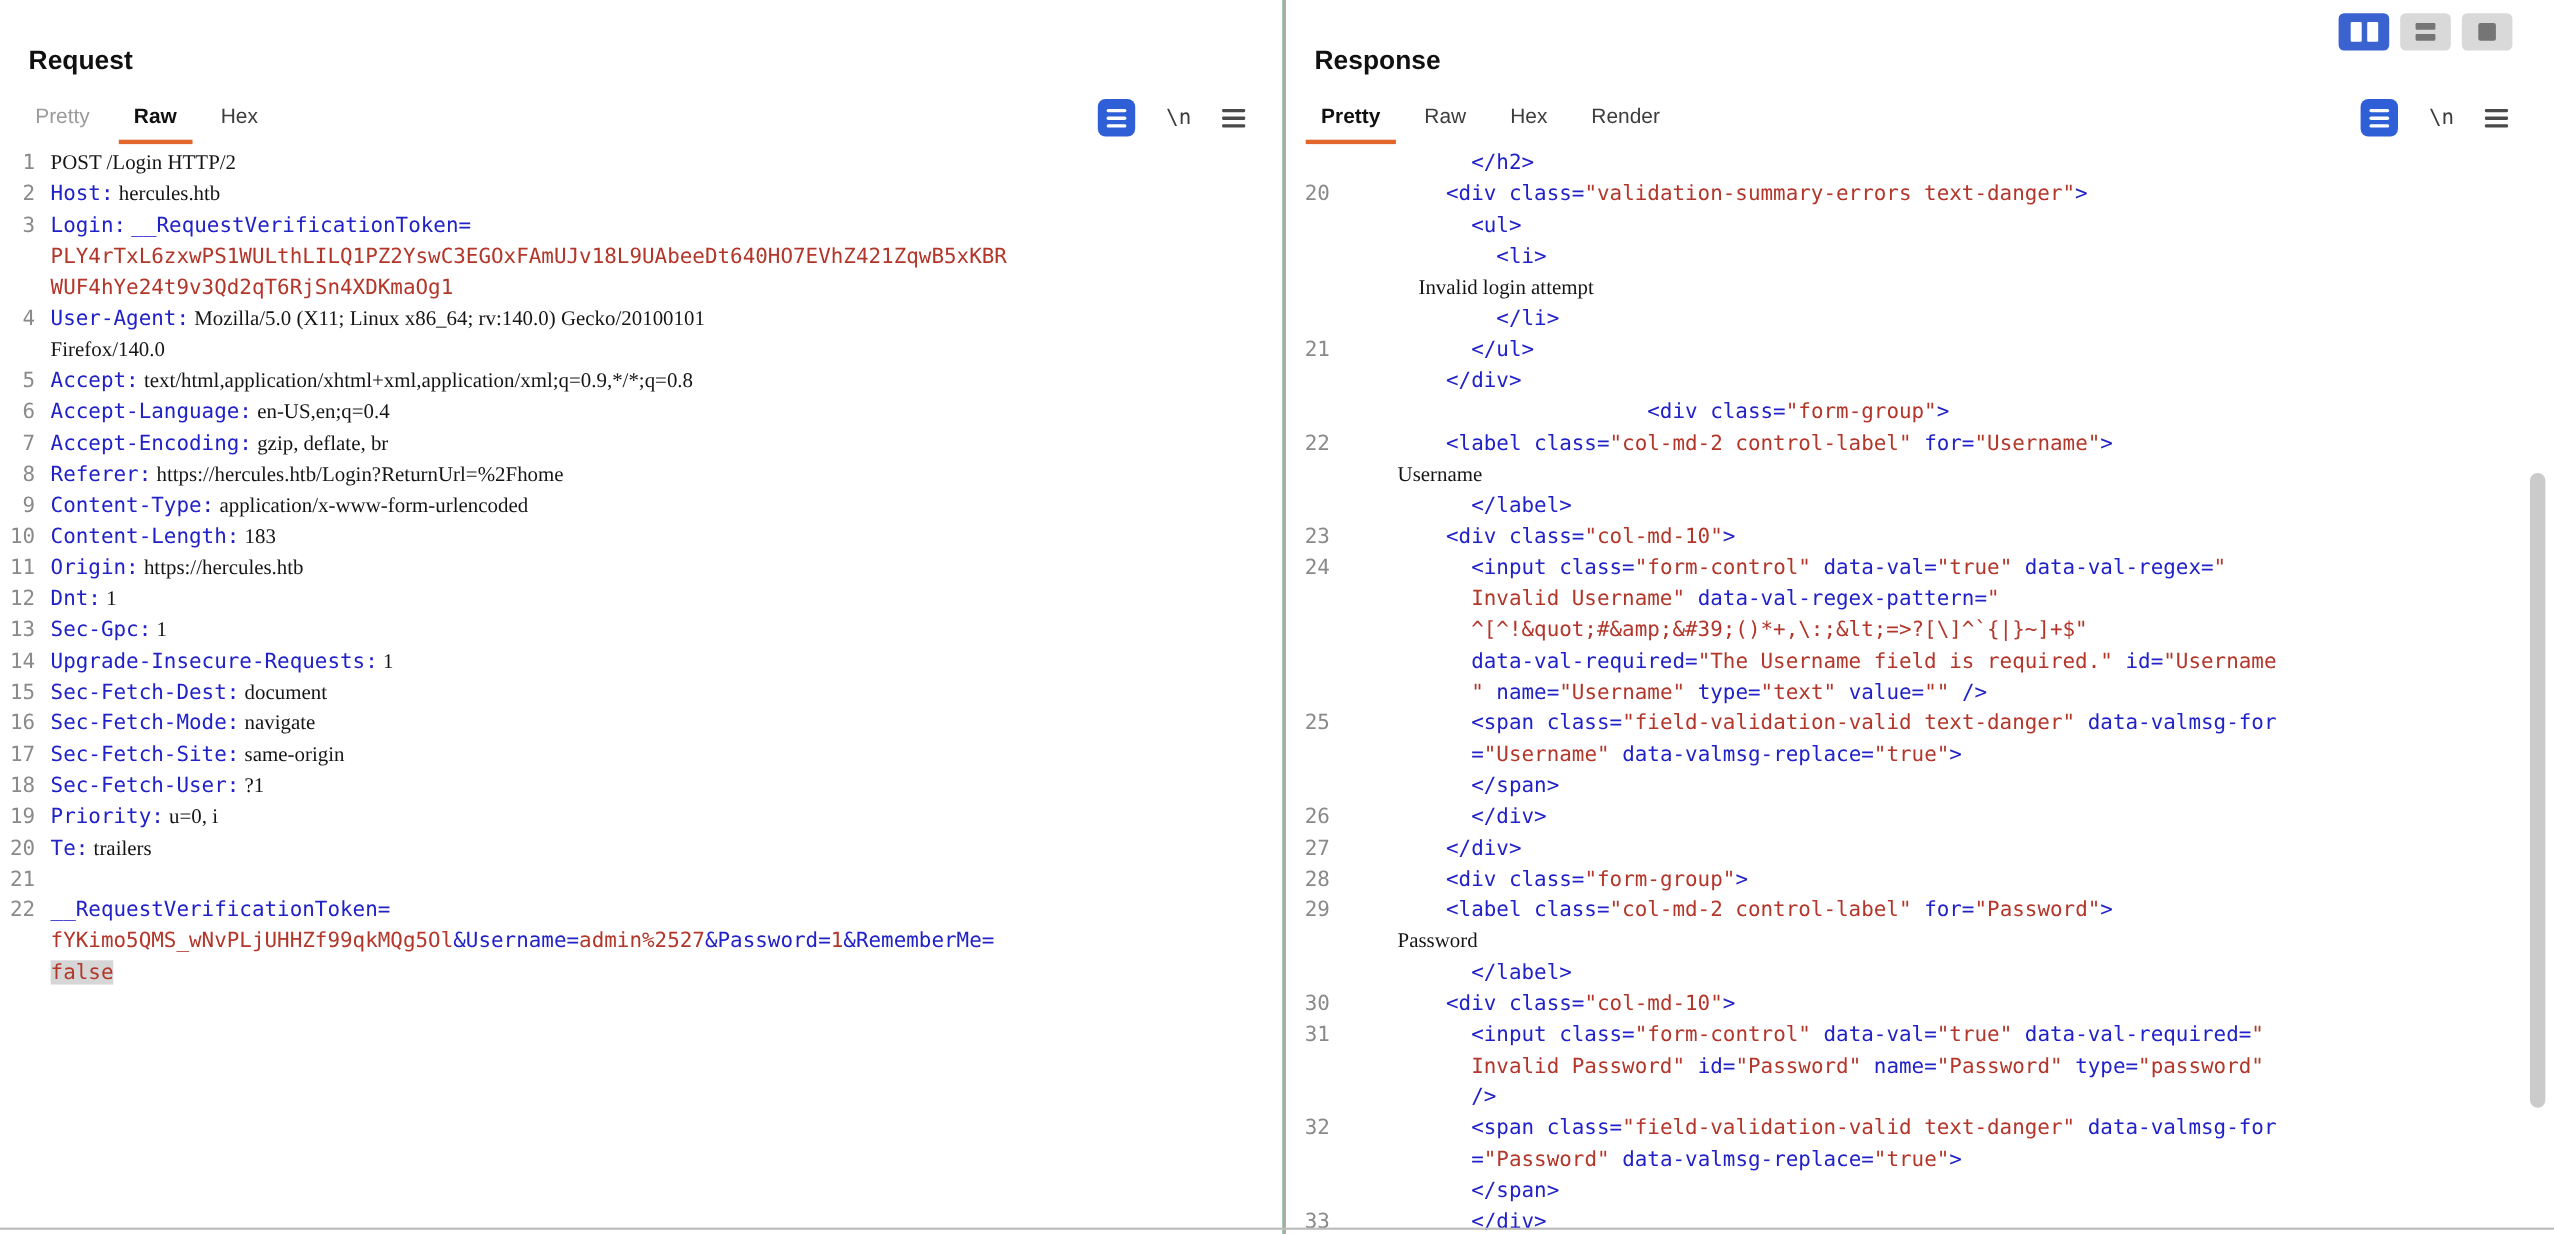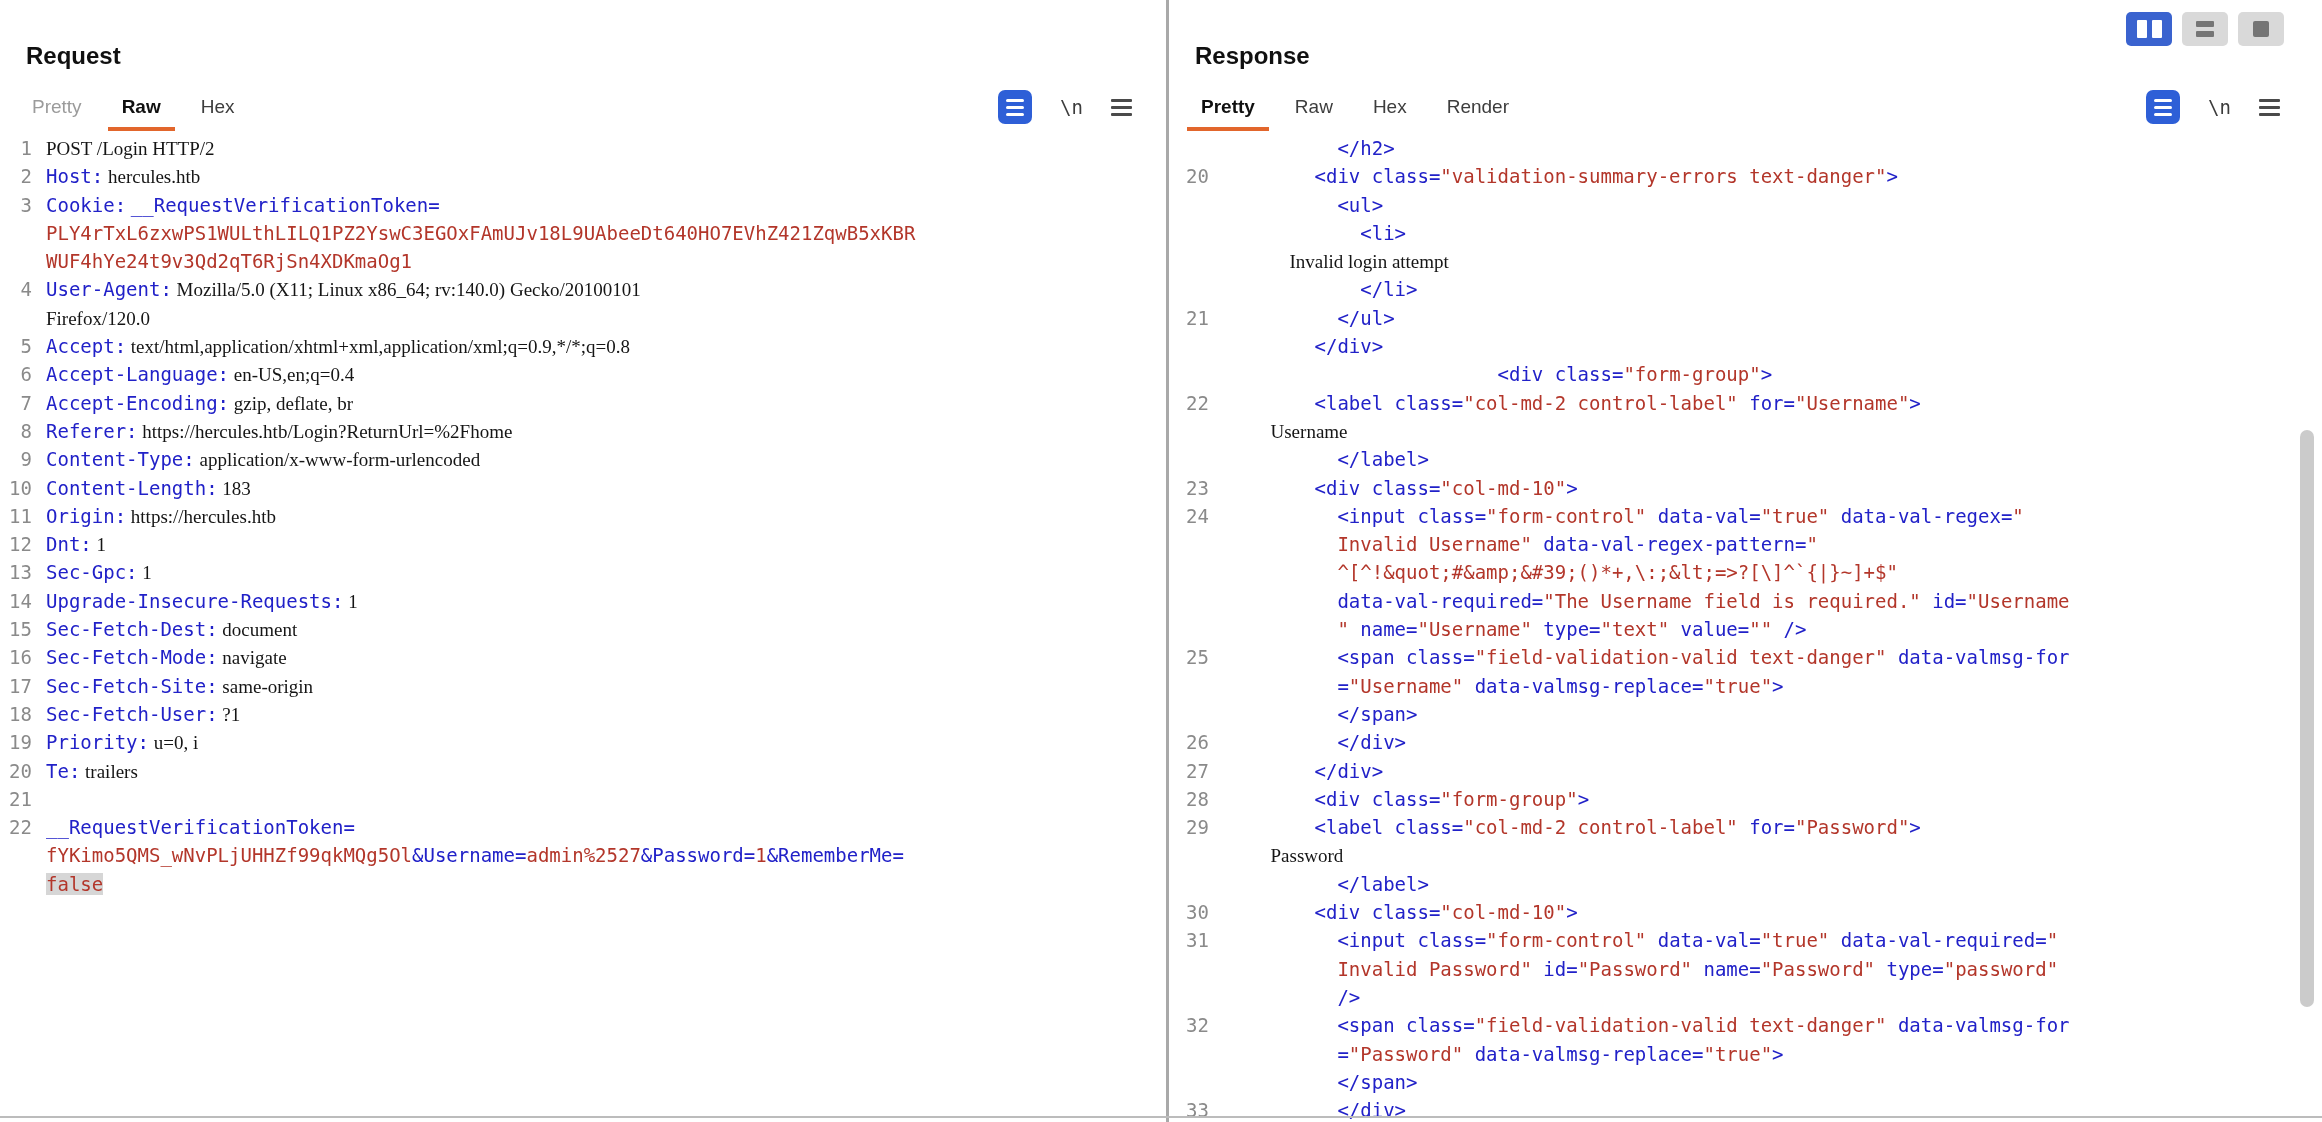--- a/index.html
+++ b/index.html
@@ -90,37 +90,37 @@
         <div class="code-row">
           <span class="gutter">1</span>
           <span class="code"><span class="seg-v">POST /Login HTTP/2</span></span>
         </div>
         <div class="code-row">
           <span class="gutter">2</span>
           <span class="code"><span class="seg-k">Host:</span><span class="seg-v"> hercules.htb</span></span>
         </div>
         <div class="code-row">
           <span class="gutter">3</span>
-          <span class="code"><span class="seg-k">Cookie:</span><span class="seg-v"> </span><span class="seg-k">__RequestVerificationToken=</span></span>
+          <span class="code"><span class="seg-k">Login:</span><span class="seg-v"> </span><span class="seg-k">__RequestVerificationToken=</span></span>
         </div>
         <div class="code-row">
           <span class="gutter"></span>
           <span class="code"><span class="seg-r">PLY4rTxL6zxwPS1WULthLILQ1PZ2YswC3EGOxFAmUJv18L9UAbeeDt640HO7EVhZ421ZqwB5xKBR</span></span>
         </div>
         <div class="code-row">
           <span class="gutter"></span>
           <span class="code"><span class="seg-r">WUF4hYe24t9v3Qd2qT6RjSn4XDKmaOg1</span></span>
         </div>
         <div class="code-row">
           <span class="gutter">4</span>
           <span class="code"><span class="seg-k">User-Agent:</span><span class="seg-v"> Mozilla/5.0 (X11; Linux x86_64; rv:140.0) Gecko/20100101</span></span>
         </div>
         <div class="code-row">
           <span class="gutter"></span>
-          <span class="code"><span class="seg-v">Firefox/120.0</span></span>
+          <span class="code"><span class="seg-v">Firefox/140.0</span></span>
         </div>
         <div class="code-row">
           <span class="gutter">5</span>
           <span class="code"><span class="seg-k">Accept:</span><span class="seg-v"> text/html,application/xhtml+xml,application/xml;q=0.9,*/*;q=0.8</span></span>
         </div>
         <div class="code-row">
           <span class="gutter">6</span>
           <span class="code"><span class="seg-k">Accept-Language:</span><span class="seg-v"> en-US,en;q=0.4</span></span>
         </div>
         <div class="code-row">

